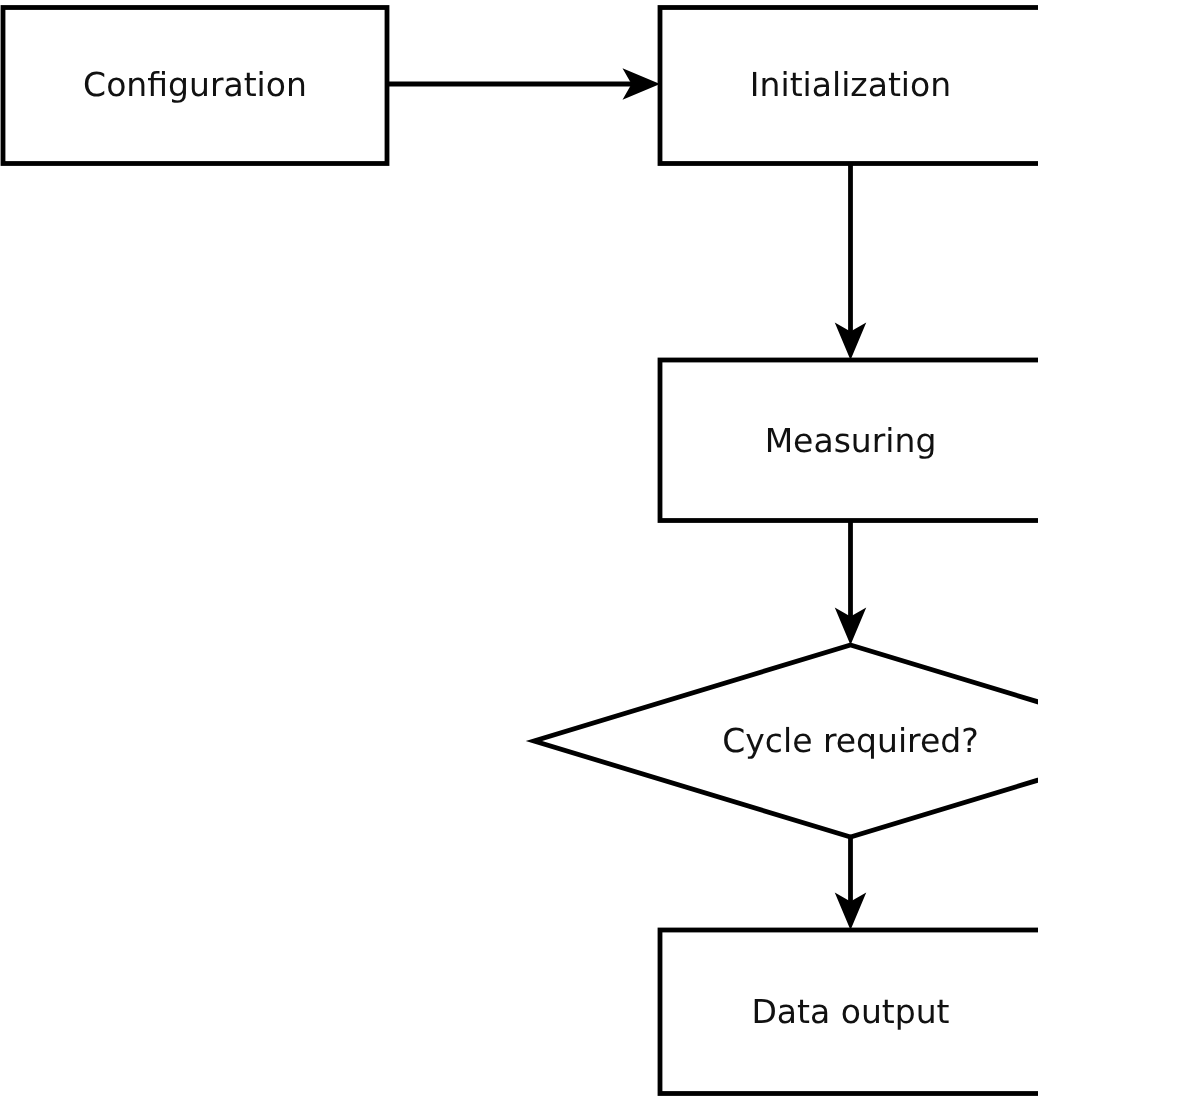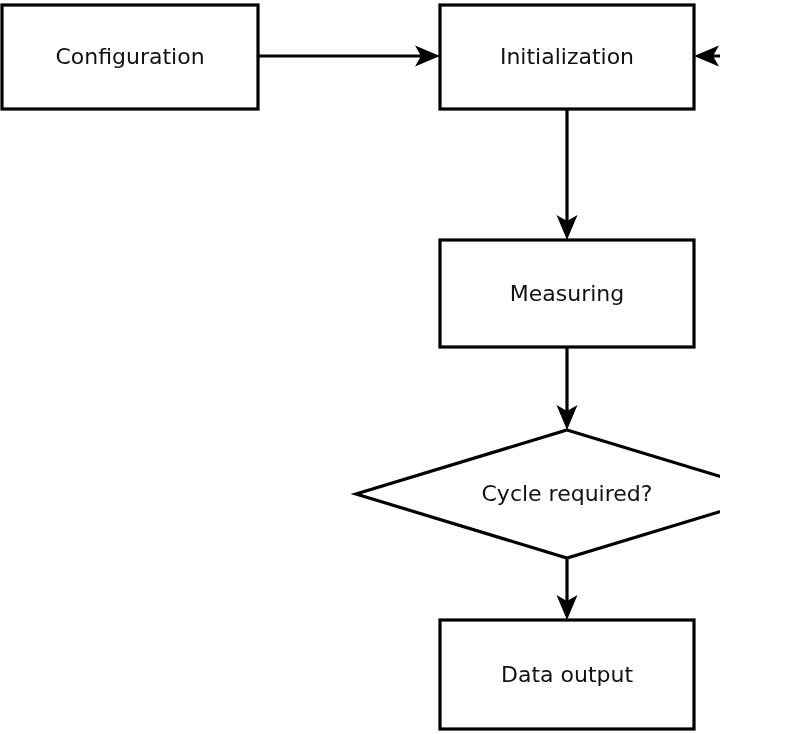--- a/index.html
+++ b/index.html
@@ -7,21 +7,20 @@
     padding: 0;
     background: #ffffff;
   }
   #canvas-wrap {
     position: relative;
     width: 692px;
     height: 734px;
     background: #ffffff;
     overflow: hidden;
     font-family: "DejaVu Sans", sans-serif;
-    padding-left: 28px;
   }
   #flow-svg {
     position: absolute;
     left: 0;
     top: 0;
     width: 800px;
     height: 734px;
     display: block;
   }
   .node-shape {

